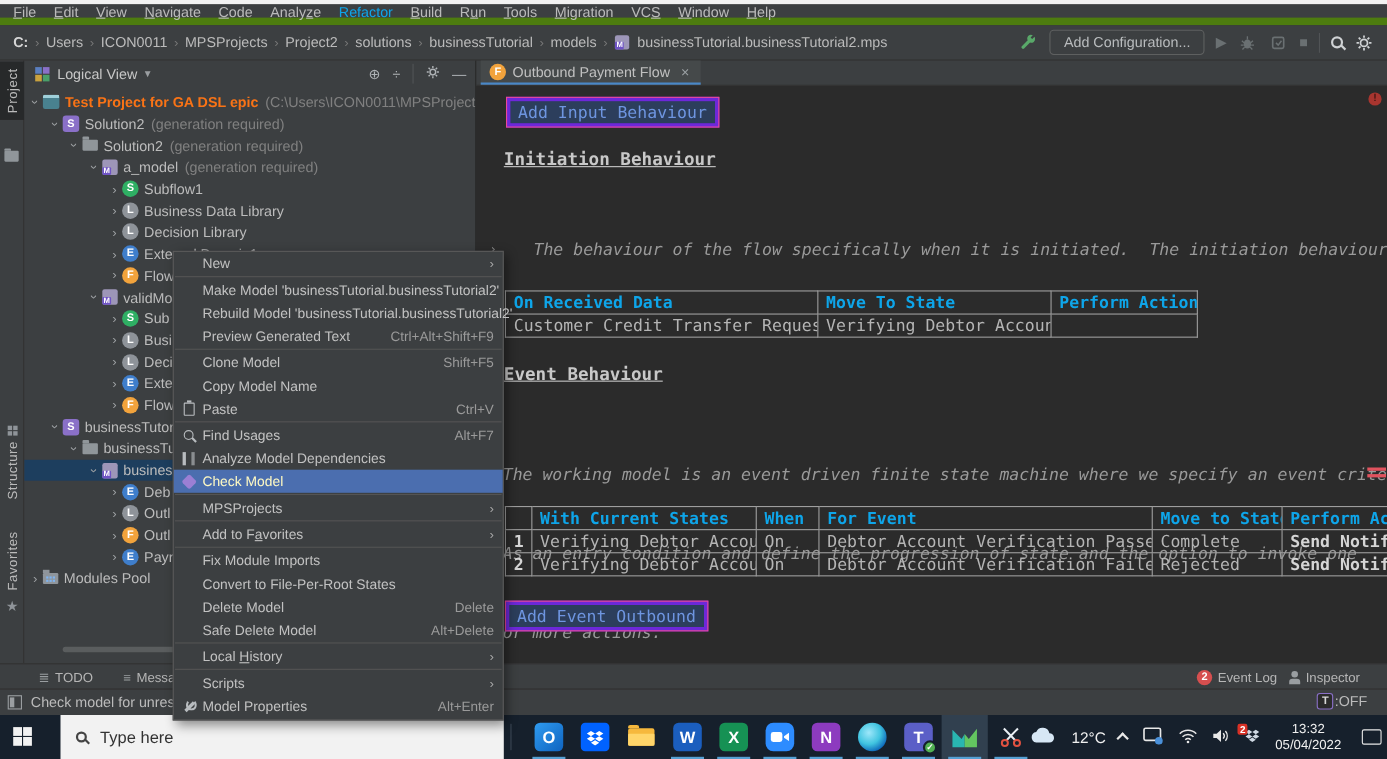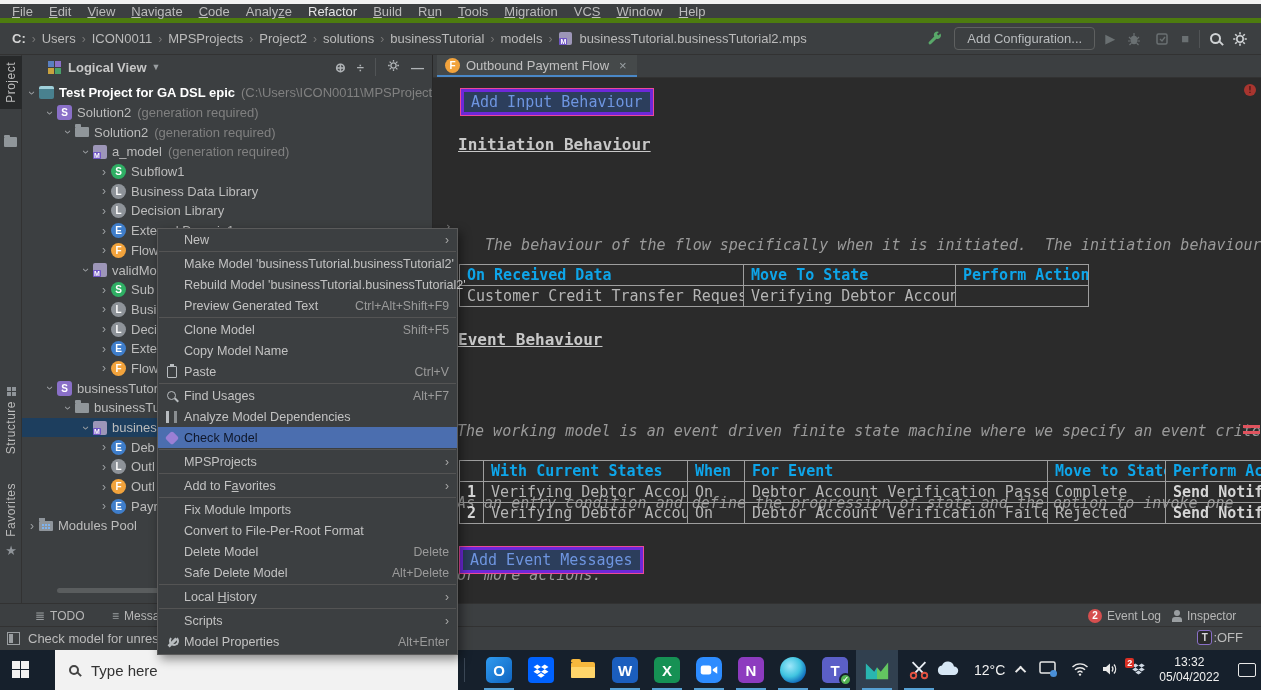--- a/index.html
+++ b/index.html
@@ -4,24 +4,24 @@
 <style>
   html,body{margin:0;padding:0;background:#1a1a1a;}
   *{box-sizing:border-box;}
   .screen{position:relative;width:1261px;height:690px;overflow:hidden;background:#2b2b2b;
     font-family:"Liberation Sans",sans-serif;color:#bbbbbb;-webkit-font-smoothing:antialiased;}
 
   
   .topstrip{position:absolute;left:0;top:0;width:1261px;height:4px;background:#f2f2f2;}
 
   
-  .menubar{position:absolute;left:0;top:4px;width:1261px;height:19px;background:#3c3f41;display:flex;align-items:center;padding-left:4px;border-bottom:5px solid #4d7c0f;text-align:right;}
+  .menubar{position:absolute;left:0;top:4px;width:1261px;height:19px;background:#3c3f41;display:flex;align-items:center;padding-left:4px;border-bottom:7px solid #4d7c0f;text-align:right;}
   .mi{font-size:13px;color:#bbbbbb;padding:0 8px;cursor:default;white-space:nowrap;}
   .mi u{text-decoration:underline;}
-  .mi.dis{color:#e5e5e5;}
+  .mi.dis{color:#0ea5e9;}
 
   
   .toolbar{position:absolute;left:0;top:23px;width:1261px;height:32px;background:#3c3f41;display:flex;align-items:center;border-bottom:1px solid #323232;}
   .crumbs{display:flex;align-items:center;padding-left:10px;white-space:nowrap;}
   .crumb{font-size:13px;color:#bbbbbb;padding:0 2px;}
   .crumb.first{color:#d6d6d6;font-weight:bold;}
   .csep{color:#777;font-size:12px;padding:0 4px;}
   .mmodel{display:inline-block;width:13px;height:13px;background:#9d96b8;border-radius:2px;position:relative;margin:0 5px 0 3px;}
   .mmodel::after{content:"M";position:absolute;left:0;bottom:0;font-size:7px;line-height:7px;font-weight:bold;color:#fff;background:#6f54c5;padding:0 1px;border-radius:1px;}
   .toolbar-right{margin-left:auto;display:flex;align-items:center;gap:10px;padding-right:12px;}
@@ -38,35 +38,35 @@
   .ls-project{position:absolute;top:1px;left:0;width:22px;padding:6px 0;background:#27292a;display:flex;justify-content:center;}
   .ls-folder{position:absolute;top:82px;left:4px;width:13px;height:10px;background:#90969a;border-radius:1px;}
   .ls-folder::before{content:"";position:absolute;top:-2px;left:0;width:6px;height:2px;background:#90969a;border-radius:1px 1px 0 0;}
   .ls-structure{position:absolute;top:332px;left:0;width:22px;display:flex;flex-direction:column;align-items:center;gap:5px;}
   .sq2{width:9px;height:9px;display:grid;grid-template-columns:4px 4px;gap:1px;}
   .sq2 i{background:#8f9499;}
   .ls-favorites{position:absolute;top:428px;left:0;width:22px;display:flex;flex-direction:column;align-items:center;gap:6px;}
   .star{color:#8f9499;font-size:13px;}
 
   .panel{position:absolute;left:22px;top:55px;width:411px;height:548px;background:#3c3f41;border-right:1px solid #282828;overflow:hidden;}
-  .phead{height:24px;display:flex;align-items:center;padding:0 8px 0 26px;font-size:13px;color:#c7c7c7;font-weight:bold;}
+  .phead{height:24px;display:flex;align-items:center;padding:0 8px 0 10px;font-size:13px;color:#c7c7c7;}
   .lvicon{width:13px;height:13px;display:grid;grid-template-columns:6px 6px;gap:1px;margin-right:7px;}
   .lvicon i:nth-child(1){background:#5a7fc0;}
   .lvicon i:nth-child(2){background:#8a70c8;}
   .lvicon i:nth-child(3){background:#c9a23f;}
   .lvicon i:nth-child(4){background:#4aa06a;}
   .pharr{font-size:9px;color:#9a9ea1;margin-left:5px;}
   .phicons{margin-left:auto;display:flex;align-items:center;gap:11px;color:#afb3b6;font-size:13px;}
   .tree{position:absolute;left:0;top:28px;width:411px;}
   .trow{height:19.7px;display:flex;align-items:center;white-space:nowrap;font-size:13px;}
   .trow.sel{background:#1d3e5e;}
   .chev{display:inline-block;width:14px;text-align:center;color:#9da0a3;font-size:12px;flex:none;}
   .chev.v{transform:rotate(90deg);}
   .tlabel{color:#bcbcbc;margin-left:5px;}
-  .tlabel.b{font-weight:bold;color:#ffffff;}
+  .tlabel.b{font-weight:bold;color:#f97316;}
   .tsuffix{color:#808080;margin-left:6px;}
   .ti{width:16px;height:16px;flex:none;display:inline-flex;align-items:center;justify-content:center;font-size:10px;font-weight:bold;color:#fff;}
   .ti-project{background:#49818f;border-radius:2px;width:15px;height:13px;border-top:3px solid #9fd0da;}
   .ti-solution{background:#8a70c8;border-radius:3px;width:15px;height:15px;}
   .ti-folder{background:#90969a;border-radius:1px;width:14px;height:10px;position:relative;}
   .ti-folder::before{content:"";position:absolute;top:-3px;left:0;width:6px;height:3px;background:#90969a;border-radius:1px 1px 0 0;}
   .ti-model{background:#9d96b8;border-radius:2px;width:14px;height:14px;position:relative;}
   .ti-model::after{content:"M";position:absolute;left:0;bottom:0;font-size:7px;line-height:7px;font-weight:bold;color:#fff;background:#6f54c5;padding:0 1px;border-radius:1px;}
   .ti-circle{border-radius:50%;width:15px;height:15px;}
   .ti-subflow{background:#2faf64;}
@@ -151,21 +151,21 @@
   .chevup{width:8px;height:8px;border-left:2px solid #e8e8e8;border-top:2px solid #e8e8e8;transform:rotate(45deg) translateY(2px);}
   .clock{text-align:center;font-size:12px;line-height:15px;color:#f0f0f0;}
   .notif{width:18px;height:14px;border:1.5px solid #e8e8e8;border-radius:2px;margin-left:6px;}
   .dbwrap{position:relative;}
   .dbbadge{position:absolute;left:-6px;top:-4px;background:#d93025;color:#fff;font-size:9px;font-weight:bold;padding:0 2px;border-radius:2px;}
 
   
   .ctx{position:absolute;left:157px;top:228px;width:301px;background:#3c3f41;border:1px solid #5a5a5a;box-shadow:3px 4px 10px rgba(0,0,0,.45);z-index:50;padding-bottom:2px;}
   .cmi{position:relative;height:21px;display:flex;align-items:center;padding-left:26px;padding-right:8px;font-size:12.6px;color:#c2c2c2;white-space:nowrap;}
   .cmi u{text-decoration:underline;}
-  .cmi.hl{background:#4b6eaf;color:#0f172a;}
+  .cmi.hl{background:#4b6eaf;color:#fef9c3;}
   .ckey{margin-left:auto;color:#9a9a9a;font-size:12.3px;padding-left:14px;}
   .carr{margin-left:auto;color:#a8a8a8;font-size:12px;}
   .csep2{height:1px;background:#545454;margin:1px 1px;}
   .cicon{position:absolute;left:6px;top:3px;width:15px;height:15px;display:flex;align-items:center;justify-content:center;}
   .ci-paste{width:10px;height:12px;border:1.5px solid #b8bcbf;border-radius:1px;position:relative;}
   .ci-paste::before{content:"";position:absolute;top:-3px;left:2px;width:4px;height:2px;background:#b8bcbf;}
   .ci-find{position:relative;width:9px;height:9px;border:1.8px solid #b8bcbf;border-radius:50%;}
   .ci-find::after{content:"";position:absolute;width:5px;height:2px;background:#b8bcbf;transform:rotate(45deg);right:-4px;bottom:-2px;}
   .ci-analyze{width:11px;height:12px;border-left:3px solid #b8bcbf;border-right:3px solid #8a8e91;}
   .ci-check{width:10px;height:10px;background:#9b7fd4;transform:rotate(45deg);border-radius:2px;}
@@ -426,21 +426,21 @@
       <div class="tab">
         <span class="fcirc">F</span>
         <span>Outbound Payment Flow</span>
         <span class="tabclose">×</span>
       </div>
     </div>
     <div class="content">
       <div class="errdot">!</div>
       <div class="mbtn" style="left:27px;top:10px;"><span>Add Input Behaviour</span></div>
       <div class="ehead" style="left:25px;top:57px;">Initiation Behaviour</div>
-      <div class="epara" style="left:24px;top:107px;padding-left:28px;">
+      <div class="epara" style="left:24px;top:89px;padding-left:28px;">
         <div>The behaviour of the flow specifically when it is initiated.  The initiation behaviour</div>
       </div>
       <span class="fold" style="left:12px;top:142px;">›</span>
       <table class="etable" id="table1" style="left: 26px; top: 186px; width: 629px;">
           <colgroup>
             <col style="width: 284px;">
             <col style="width: 212px;">
             <col style="width: 133px;">
           </colgroup>
           <thead>
@@ -497,21 +497,21 @@
             <tr>
               <td class="num">2</td>
               <td>Verifying Debtor Account</td>
               <td>On</td>
               <td>Debtor Account Verification Failed</td>
               <td>Rejected</td>
               <td class="bold">Send Notification</td>
             </tr>
           </tbody>
         </table>
-      <div class="mbtn" style="left:26px;top:468px;"><span>Add Event Messages</span></div>
+      <div class="mbtn" style="left:26px;top:468px;"><span>Add Event Outbound</span></div>
       <div class="redmark" style="top:347px;"></div>
       <div class="redmark" style="top:353px;"></div>
     </div>
   </div>
 
   <div class="bottombar">
     <div class="bbitem" style="left:35px;">
       <span class="lines">≣</span>
       <span>TODO</span>
     </div>
@@ -720,21 +720,21 @@
       <div class="csep2"></div>
       <div class="cmi">
         <span>Add to F<u>a</u>vorites</span>
         <span class="carr">›</span>
       </div>
       <div class="csep2"></div>
       <div class="cmi">
         <span>Fix Module Imports</span>
       </div>
       <div class="cmi">
-        <span>Convert to File-Per-Root Format</span>
+        <span>Convert to File-Per-Root States</span>
       </div>
       <div class="cmi">
         <span>Delete Model</span>
         <span class="ckey">Delete</span>
       </div>
       <div class="cmi">
         <span>Safe Delete Model</span>
         <span class="ckey">Alt+Delete</span>
       </div>
       <div class="csep2"></div>

